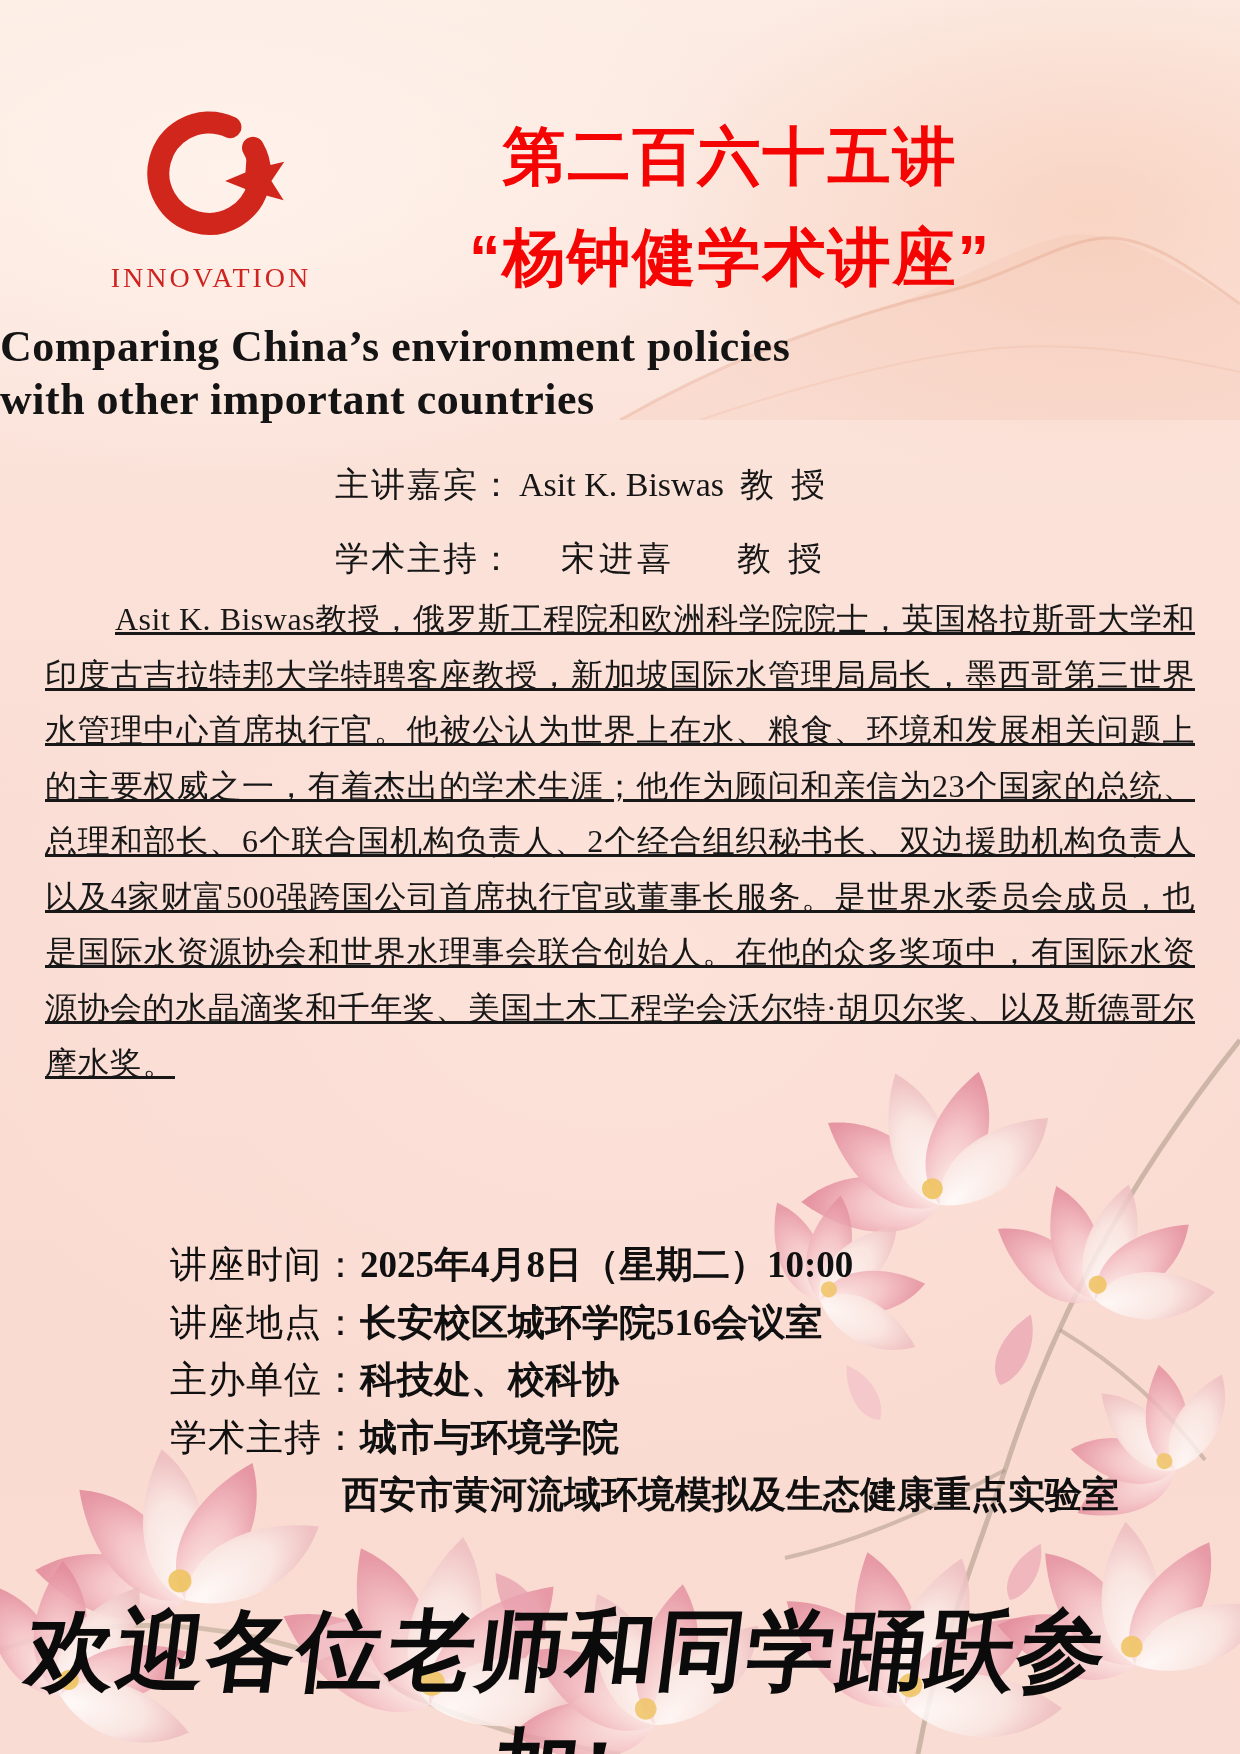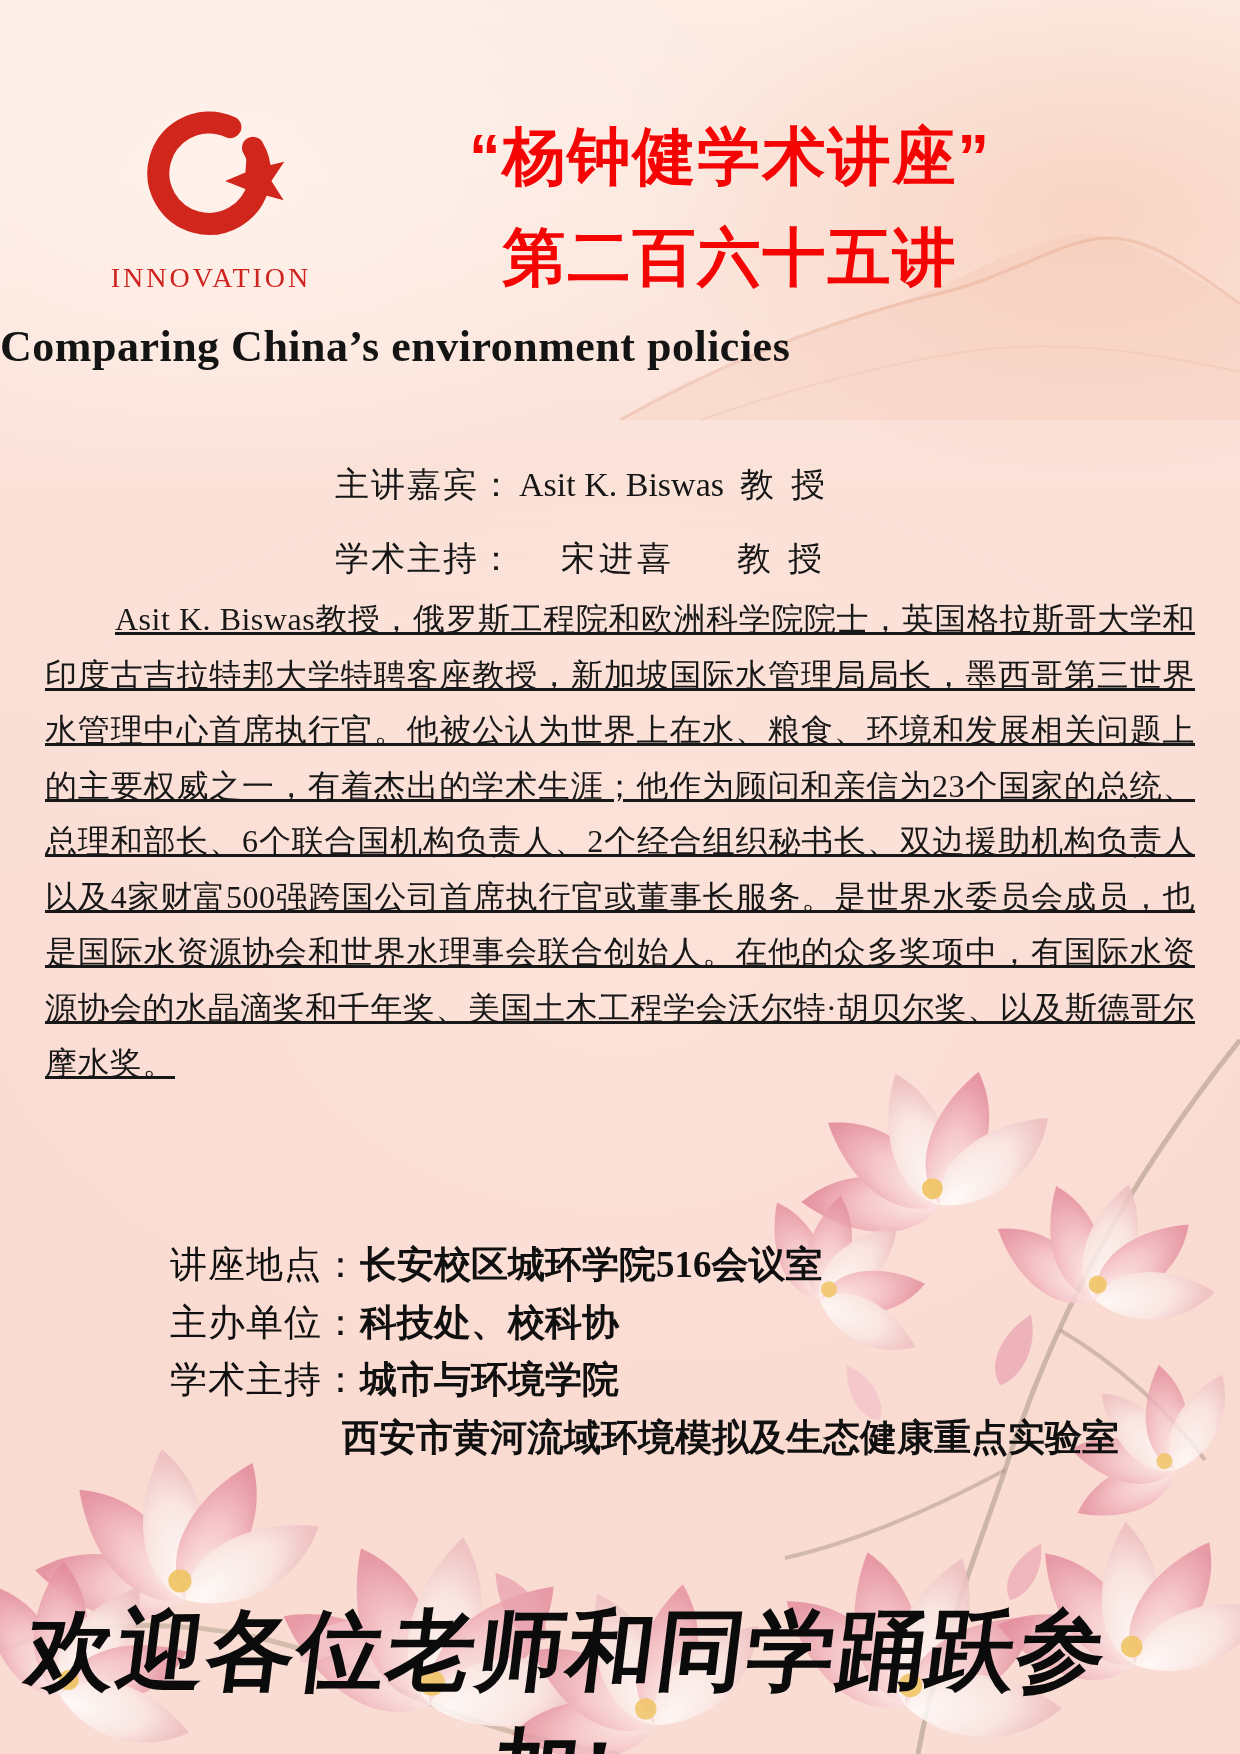--- a/index.html
+++ b/index.html
@@ -143,40 +143,44 @@
 
   <div class="logo">
     <svg class="logo-mark" width="164" height="134" viewBox="0 0 170 140">
       <circle cx="83" cy="66" r="53" fill="none" stroke="#d1261c" stroke-width="23" stroke-linecap="round" stroke-dasharray="300 34" transform="rotate(-30 83 66)"></circle>
       <path d="M132,40 L141,62 L165,64 L146,79 L152,102 L132,89 L112,102 L118,79 L100,64 L123,62 Z" fill="#d1261c" transform="rotate(-18 132 70)"></path>
     </svg>
     <div class="brand">INNOVATION</div>
   </div>
 
   <div class="series-title">
+    <div>第二百六十五讲</div>
     <div>“杨钟健学术讲座”</div>
-    <div>第二百六十五讲</div>
   </div>
 
   <div class="english-title">
     <div>Comparing China’s environment policies</div>
+    <div>with other important countries</div>
   </div>
 
   <div class="speakers">
     <div class="speaker-row first">
       <span class="speaker-label">主讲嘉宾：</span><span class="speaker-name">Asit K. Biswas</span><span class="speaker-title ws">教  授</span>
     </div>
     <div class="speaker-row second">
       <span class="speaker-label">学术主持：</span><span class="speaker-name">宋进喜</span><span class="speaker-title ws">教  授</span>
     </div>
   </div>
 
   <div class="bio">Asit K. Biswas教授，俄罗斯工程院和欧洲科学院院士，英国格拉斯哥大学和印度古吉拉特邦大学特聘客座教授，新加坡国际水管理局局长，墨西哥第三世界水管理中心首席执行官。他被公认为世界上在水、粮食、环境和发展相关问题上的主要权威之一，有着杰出的学术生涯；他作为顾问和亲信为23个国家的总统、总理和部长、6个联合国机构负责人、2个经合组织秘书长、双边援助机构负责人以及4家财富500强跨国公司首席执行官或董事长服务。是世界水委员会成员，也是国际水资源协会和世界水理事会联合创始人。在他的众多奖项中，有国际水资源协会的水晶滴奖和千年奖、美国土木工程学会沃尔特·胡贝尔奖、以及斯德哥尔摩水奖。</div>
 
   <div class="details">
+    <div class="detail-row">
+      <span class="detail-label">讲座时间：</span><span class="detail-value">2025年4月8日（星期二）10:00</span>
+    </div>
     <div class="detail-row">
       <span class="detail-label">讲座地点：</span><span class="detail-value">长安校区城环学院516会议室</span>
     </div>
     <div class="detail-row">
       <span class="detail-label">主办单位：</span><span class="detail-value">科技处、校科协</span>
     </div>
     <div class="detail-row">
       <span class="detail-label">学术主持：</span><span class="detail-value">城市与环境学院</span>
     </div>
     <div class="detail-extra">西安市黄河流域环境模拟及生态健康重点实验室</div>

